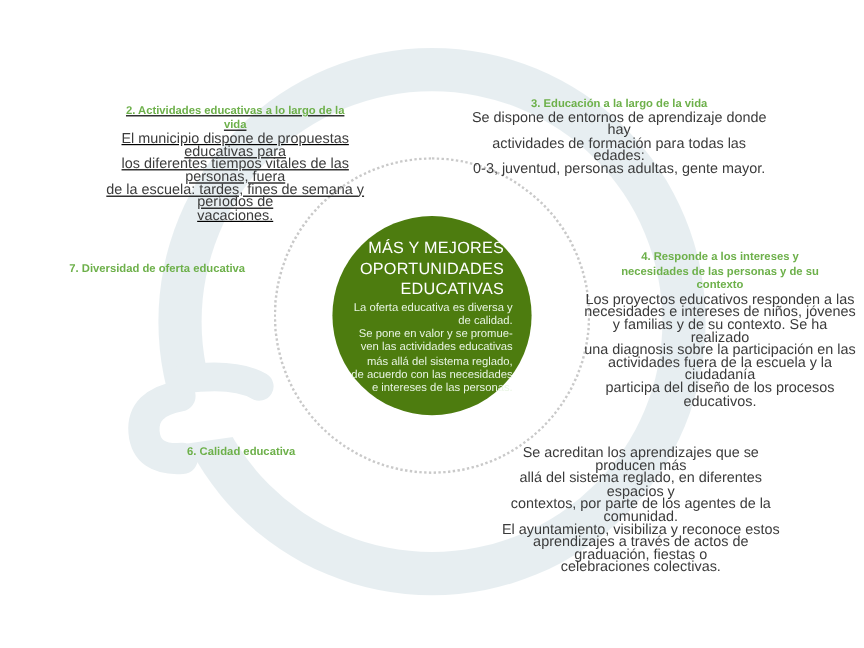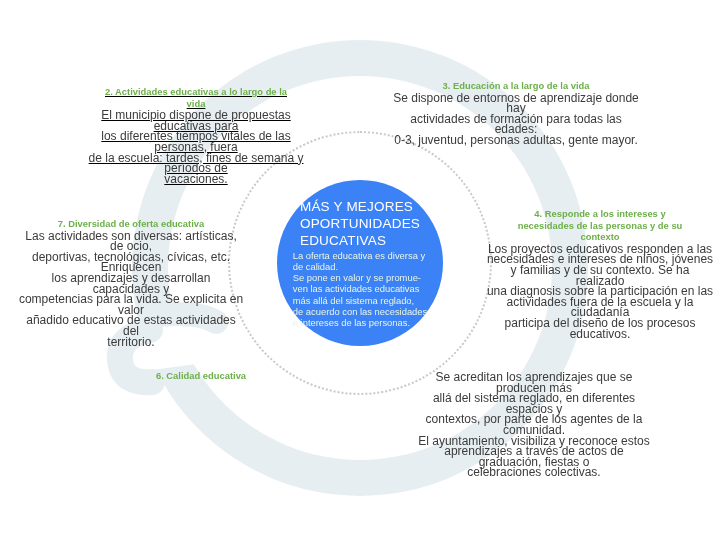--- a/index.html
+++ b/index.html
@@ -37,28 +37,28 @@
   }
 
   
   .core-circle {
     position: absolute;
     left: 277px;
     top: 180px;
     width: 166px;
     height: 166px;
     border-radius: 50%;
-    background: #3b82f6;
+    background: #4d7c0f;
     display: flex;
     flex-direction: column;
     align-items: center;
     justify-content: center;
     box-sizing: border-box;
     padding: 6px 10px;
-    text-align: left;
+    text-align: right;
   }
   .core-title {
     color: #ffffff;
     font-size: 13.5px;
     line-height: 17px;
     letter-spacing: 0.2px;
     margin-bottom: 1px;
     white-space: pre-line;
   }
   .core-body {
@@ -130,26 +130,20 @@
 de calidad.
 Se pone en valor y se promue-
 ven las actividades educativas
 más allá del sistema reglado,
 de acuerdo con las necesidades
 e intereses de las personas.</div>
   </div>
 
   <div class="block" id="block-1">
     <p class="block-title">7. Diversidad de oferta educativa</p>
-    <p class="block-body">Las actividades son diversas: artísticas, de ocio,
-deportivas, tecnológicas, cívicas, etc. Enriquecen
-los aprendizajes y desarrollan capacidades y
-competencias para la vida. Se explicita en valor
-añadido educativo de estas actividades del
-territorio.</p>
   </div>
 
   <div class="block" id="block-2">
     <p class="block-title">2. Actividades educativas a lo largo de la
 vida</p>
     <p class="block-body">El municipio dispone de propuestas educativas para
 los diferentes tiempos vitales de las personas, fuera
 de la escuela: tardes, fines de semana y períodos de
 vacaciones.</p>
   </div>

